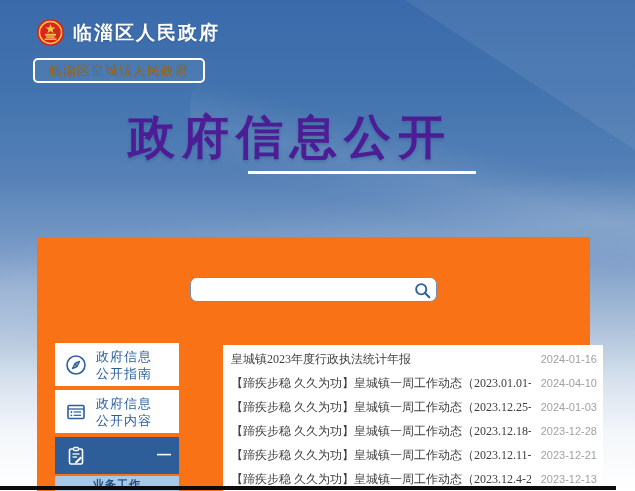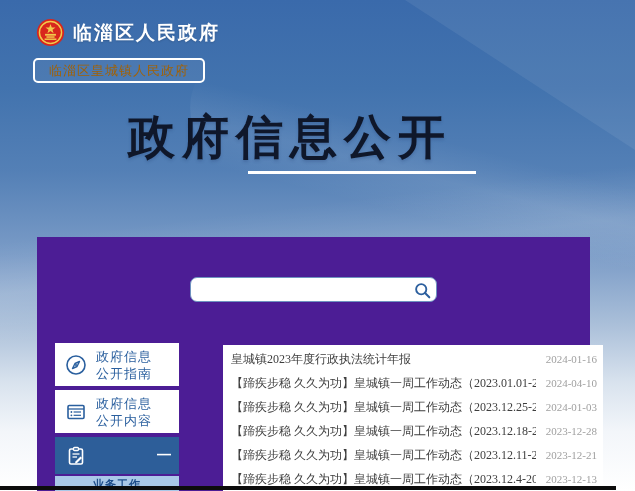--- a/index.html
+++ b/index.html
@@ -54,34 +54,34 @@
     border: 2px solid #ffffff; border-radius: 5px;
     background: rgba(255,255,255,0.06);
     color: #a16207; font-size: 13px; letter-spacing: 1px;
     cursor: pointer;
   }
 
   
   .page-title {
     position: absolute; left: 0; top: 106px; width: 580px;
     text-align: center;
-    color: #0f172a; font-size: 47px; font-weight: bold;
+    color: #4c1d95; font-size: 47px; font-weight: bold;
     letter-spacing: 7px;
     text-shadow: 0 2px 3px rgba(30,60,110,0.25);
   }
   .title-underline {
     position: absolute; left: 248px; top: 171px;
     width: 228px; height: 3px; background: #ffffff;
   }
 
   
   .panel {
     position: absolute; left: 37px; top: 237px;
     width: 553px; height: 254px;
-    background: #4c1d95;
+    background: #f97316;
   }
 
   
   .search-wrap {
     position: absolute; left: 153px; top: 40px;
     width: 247px; height: 25px;
   }
   .search-input {
     width: 100%; height: 100%;
     border: 1px solid #6e93c0; border-radius: 7px;
@@ -144,21 +144,21 @@
   }
   .list-row:first-child { margin-top: 2px; }
   .row-title {
     flex: 1;
     font-family: "Liberation Serif", serif;
     font-size: 12px; color: #3d3d3d;
     white-space: nowrap; overflow: hidden;
   }
   .row-date {
     flex: 0 0 auto;
-    font-family: Liberation Serif, serif;
+    font-family: Liberation Sans, sans-serif;
     font-size: 11px; color: #a0a0a0;
     padding-left: 10px;
   }
 
   
   .bottom-bar {
     position: absolute; left: 0; top: 486px;
     width: 616px; height: 4px; background: #0c0c0c;
   }
 </style>

